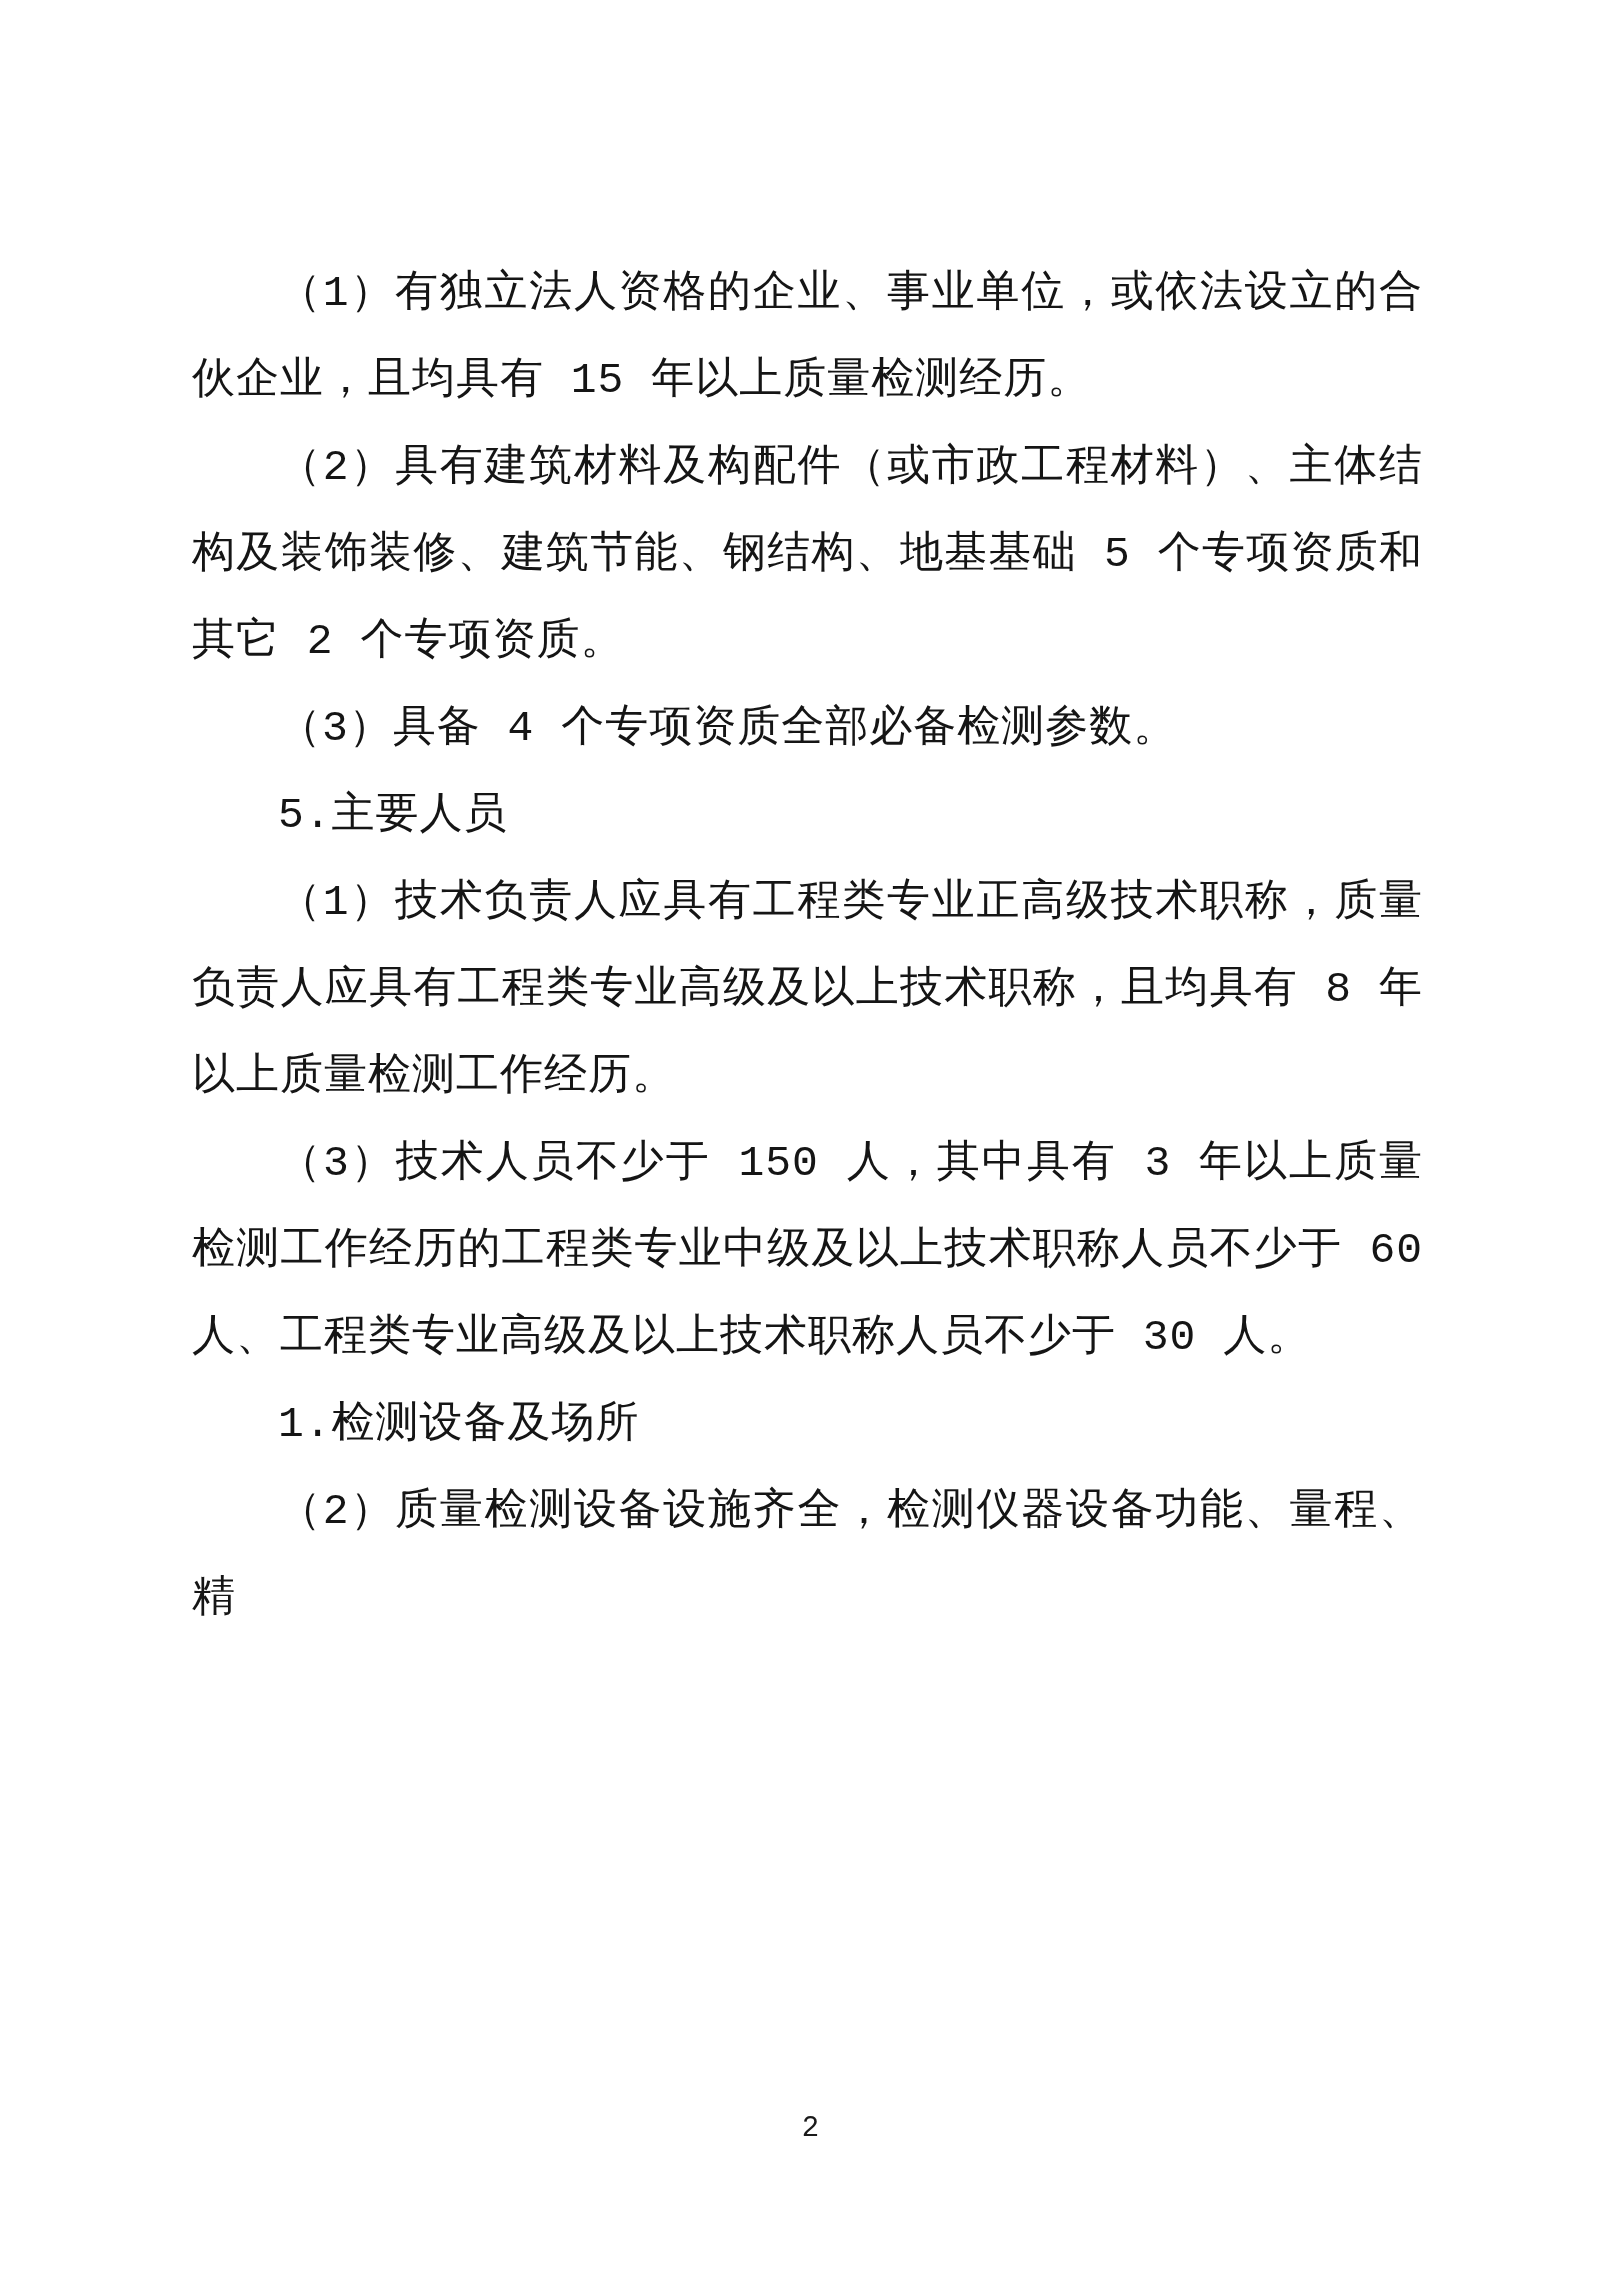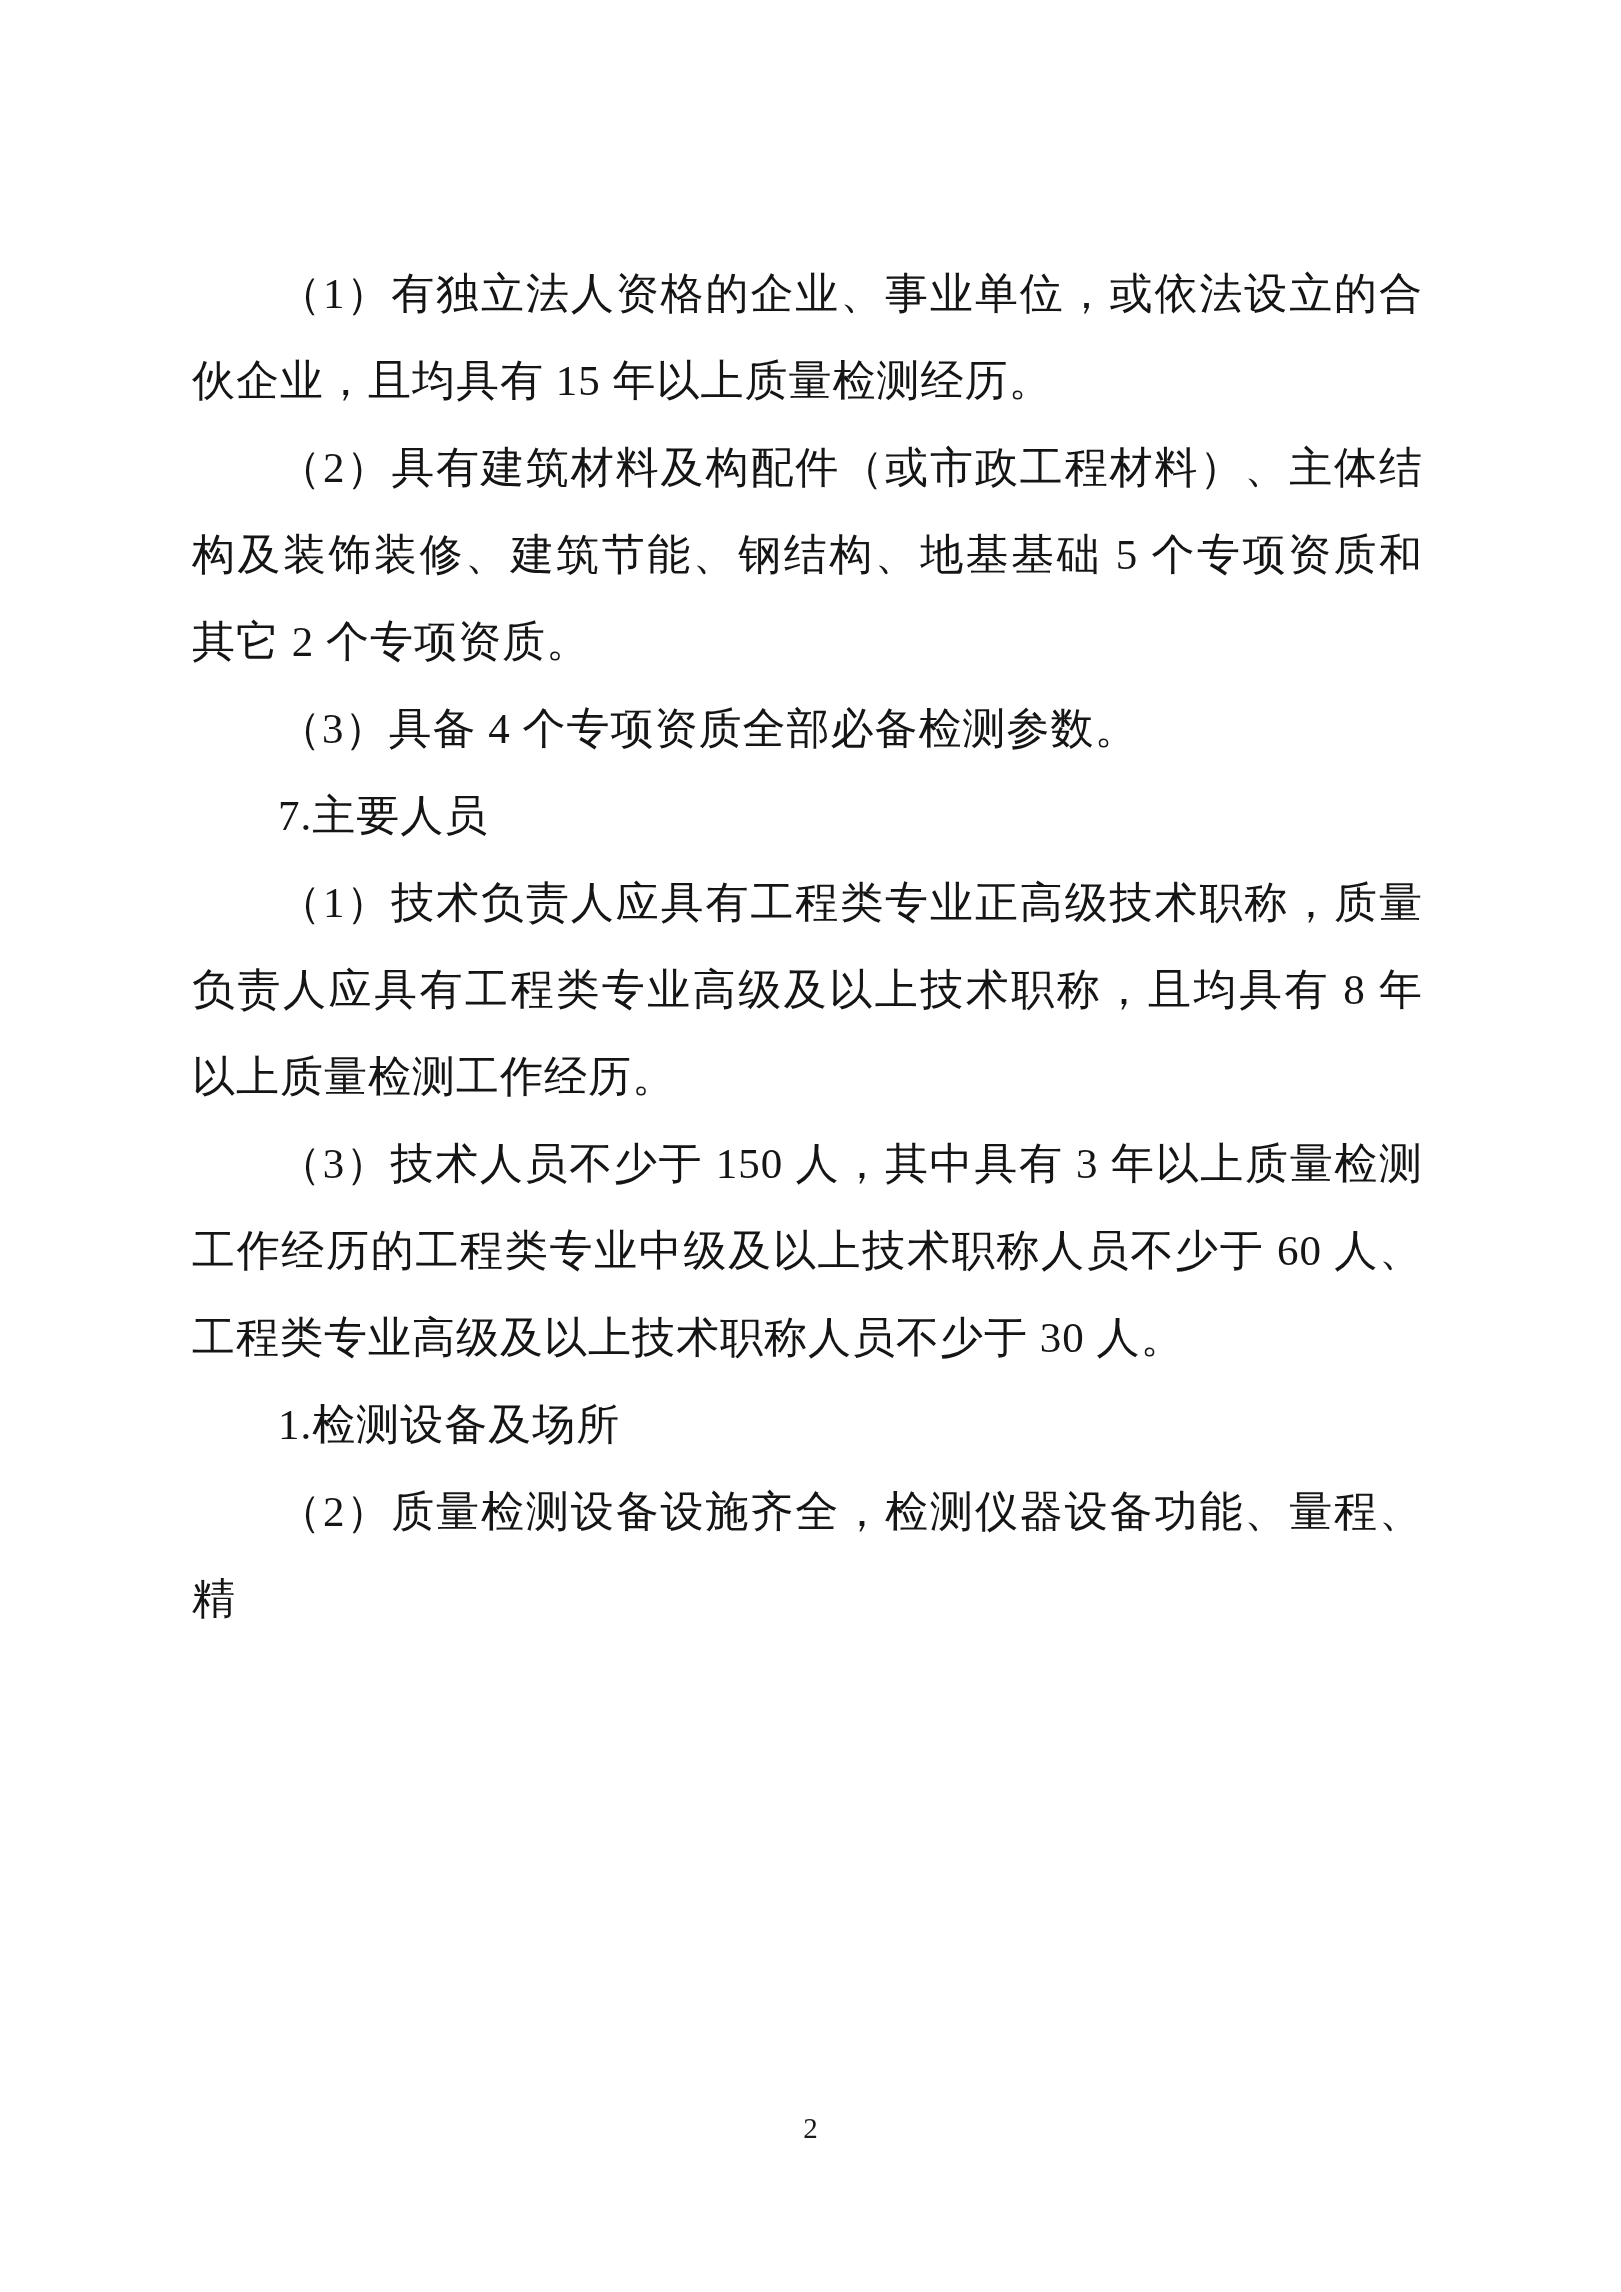--- a/index.html
+++ b/index.html
@@ -7,21 +7,21 @@
     padding: 0;
     background: #e8e8e8;
   }
   .page {
     position: relative;
     width: 1621px;
     height: 2293px;
     background: #ffffff;
     margin: 0 auto;
     overflow: hidden;
-    font-family: Liberation Serif, serif;
+    font-family: Liberation Mono, monospace;
     color: #151515;
   }
   .body-text {
     position: absolute;
     top: 250px;
     left: 192px;
     width: 1231px;
   }
   .body-text p {
     margin: 0;
@@ -51,21 +51,21 @@
 </style>
 </head>
 <body>
 
 <div class="page">
 
   <div class="body-text">
     <p>（1）有独立法人资格的企业、事业单位，或依法设立的合伙企业，且均具有 15 年以上质量检测经历。</p>
     <p>（2）具有建筑材料及构配件（或市政工程材料）、主体结构及装饰装修、建筑节能、钢结构、地基基础 5 个专项资质和其它 2 个专项资质。</p>
     <p>（3）具备 4 个专项资质全部必备检测参数。</p>
-    <p>7.主要人员</p>
+    <p>5.主要人员</p>
     <p>（1）技术负责人应具有工程类专业正高级技术职称，质量负责人应具有工程类专业高级及以上技术职称，且均具有 8 年以上质量检测工作经历。</p>
     <p>（3）技术人员不少于 150 人，其中具有 3 年以上质量检测工作经历的工程类专业中级及以上技术职称人员不少于 60 人、工程类专业高级及以上技术职称人员不少于 30 人。</p>
     <p>1.检测设备及场所</p>
     <p>（2）质量检测设备设施齐全，检测仪器设备功能、量程、精</p>
   </div>
 
   <div class="page-footer">
     <span class="page-number">2</span>
   </div>
 

